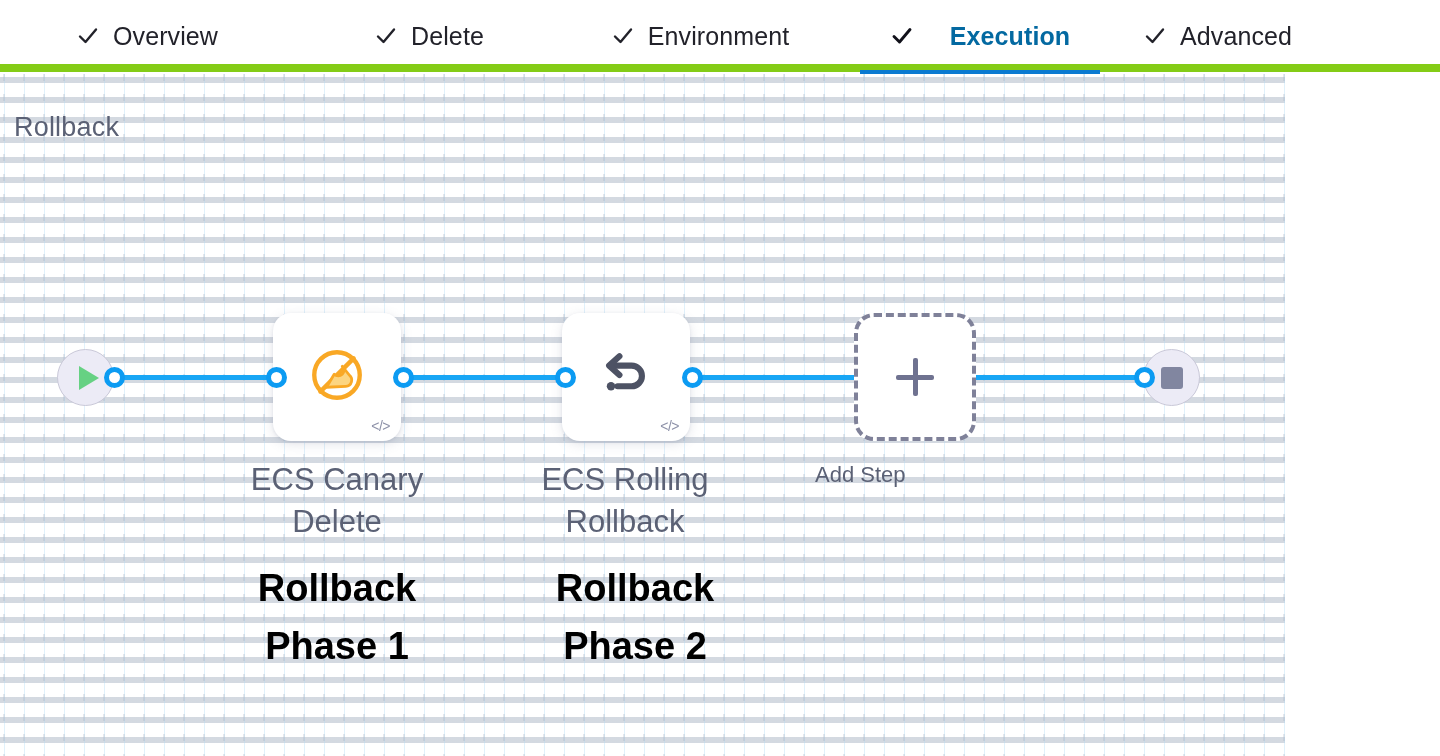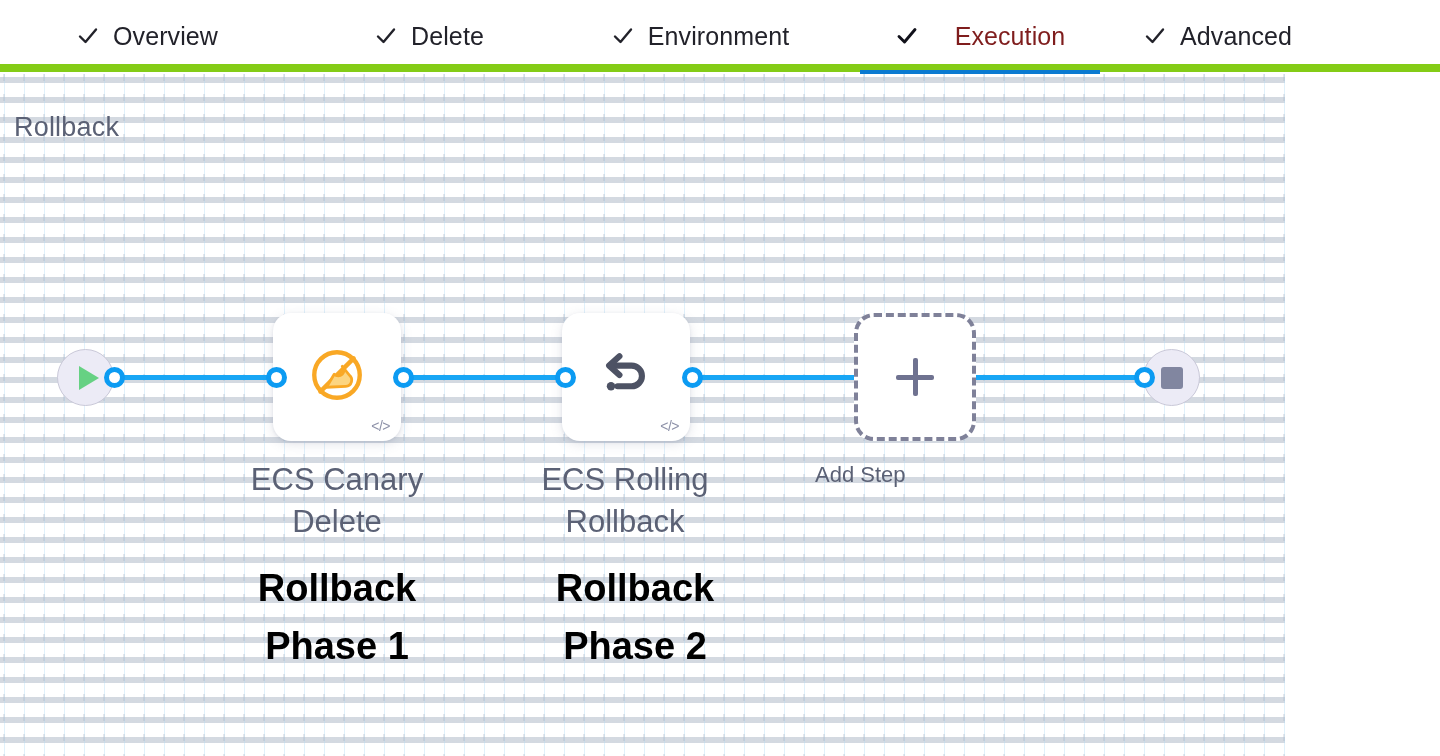--- a/index.html
+++ b/index.html
@@ -47,21 +47,21 @@
     color: #22222a;
     line-height: 0;
   }
   .tab-check svg { display:block; }
   .tab-label {
     font-size: 25px;
     letter-spacing: 0.1px;
     color: #22222a;
     white-space: nowrap;
   }
-  .tab.active .tab-label { font-weight: normal; color: #7f1d1d; margin-left: 23px; }
+  .tab.active .tab-label { font-weight: bold; color: #0369a1; margin-left: 23px; }
   .tab-underline {
     position: absolute;
     bottom: -2px;
     left: 0;
     right: 0;
     height: 4px;
     background: #0b7ad1;
     display: none;
   }
   .tab.active .tab-underline { display: block; }

